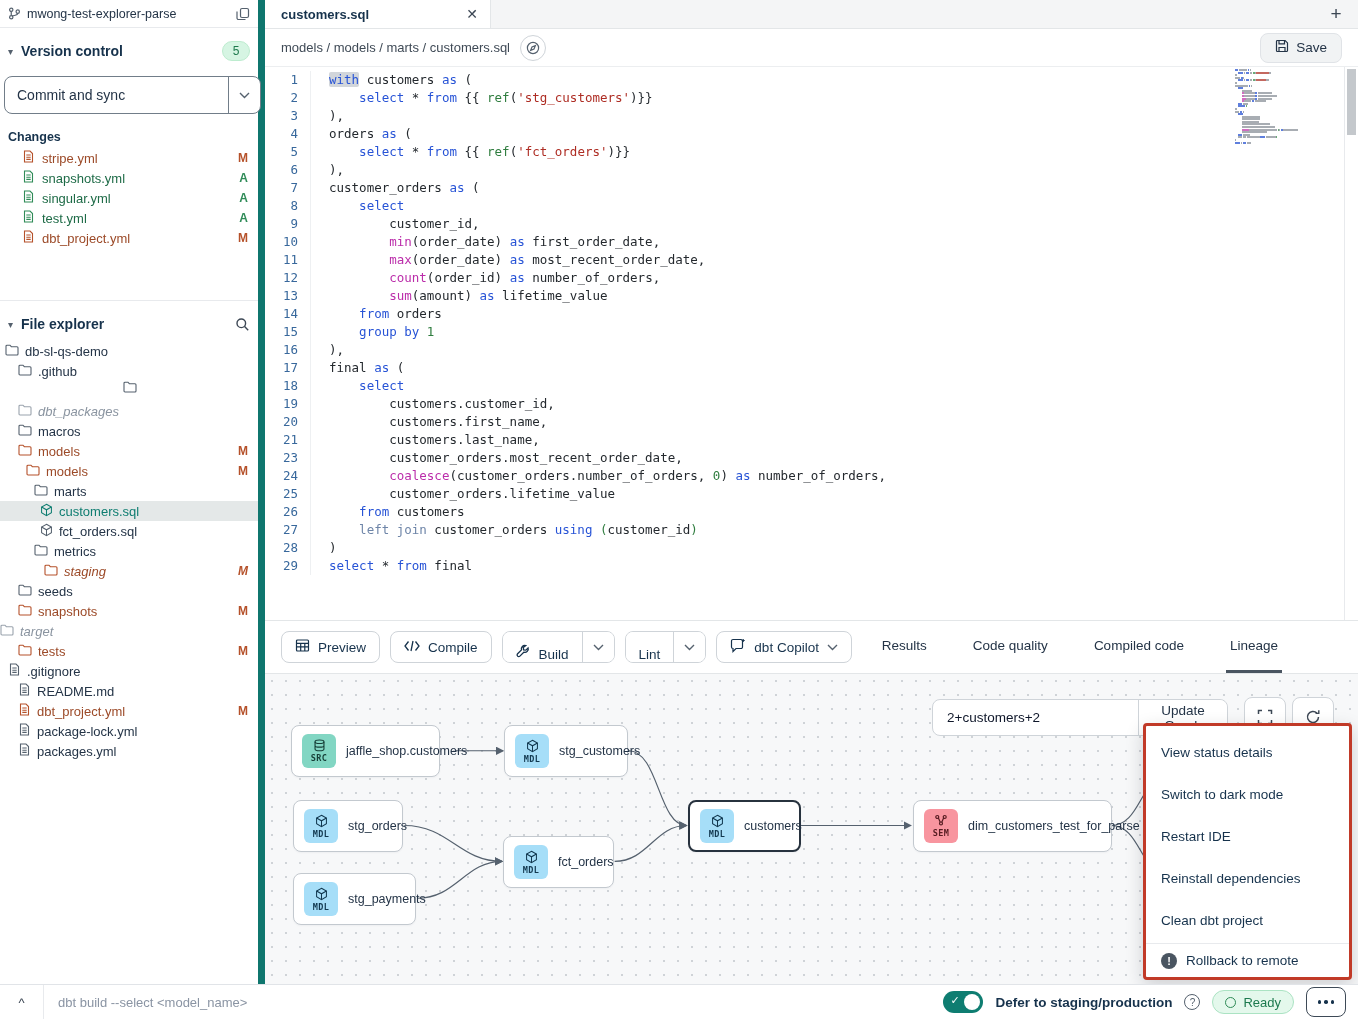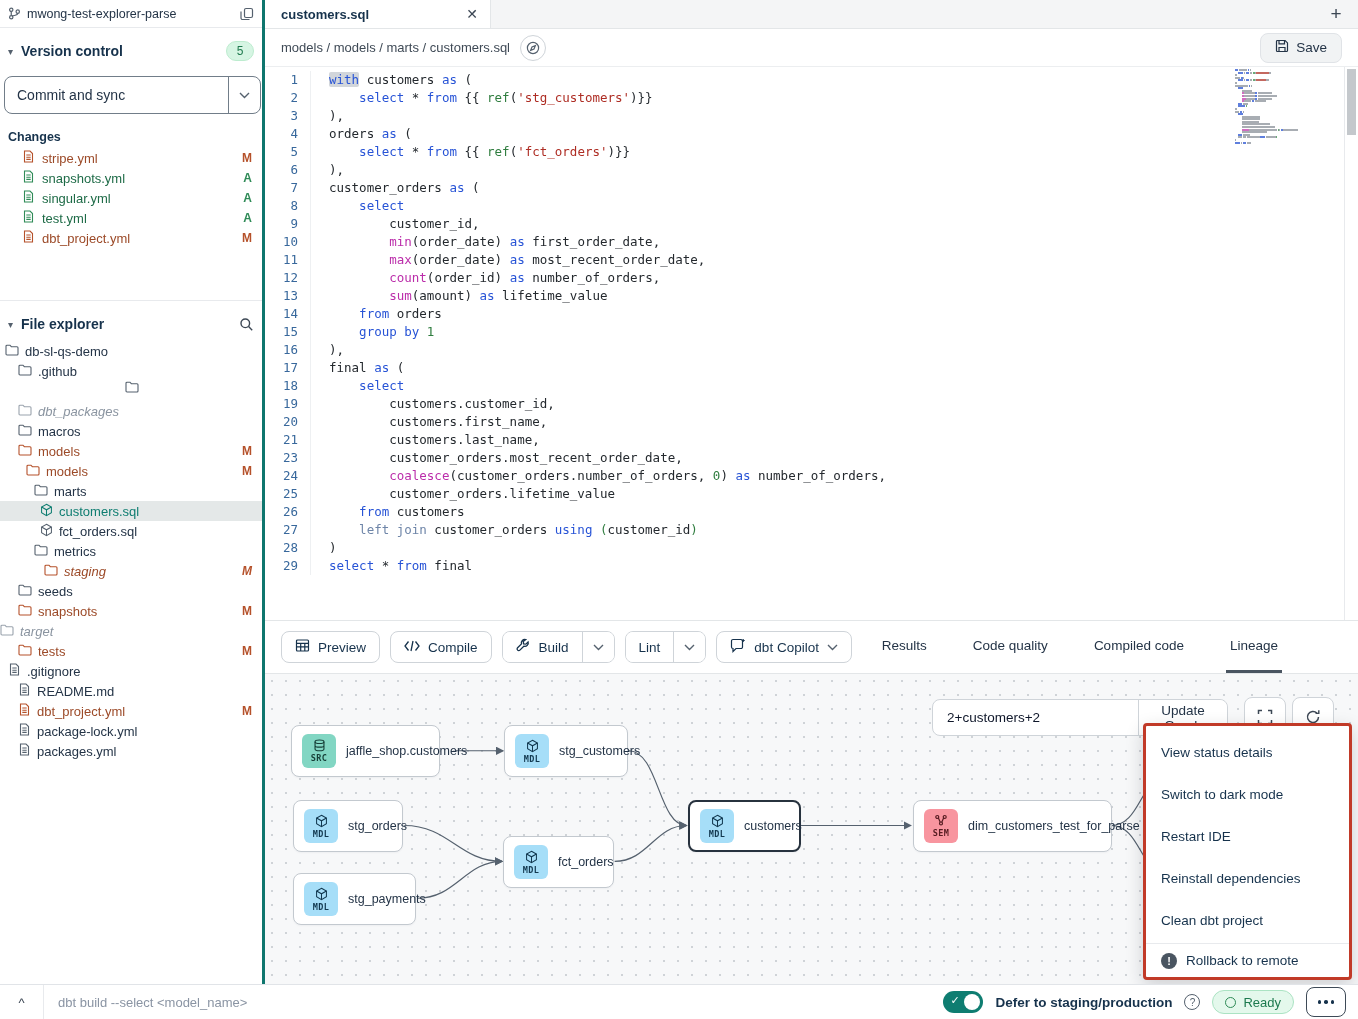--- a/index.html
+++ b/index.html
@@ -1,21 +1,21 @@
 <!DOCTYPE html>
 <html><head>
 <meta charset="utf-8">
 <style>
   * { margin:0; padding:0; box-sizing:border-box; }
   html,body { width:1358px; height:1019px; }
   body { font-family:"Liberation Sans", sans-serif; color:#243447; background:#fff; overflow:hidden; }
   .app { position:relative; width:1358px; height:1019px; background:#fff; }
 
   
-  .sidebar { position:absolute; left:0; top:0; width:265px; height:984px; background:#fff; border-right:3px solid #0f766e; }
+  .sidebar { position:absolute; left:0; top:0; width:265px; height:984px; background:#fff; border-right:7px solid #0f766e; }
   .branch-bar { height:28px; display:flex; align-items:center; padding:0 8px; gap:6px; border-bottom:1px solid #e8eaed; }
   .branch-bar .title { font-size:12.5px; color:#243447; flex:1 1 auto; white-space:nowrap; overflow:hidden; }
   .icon-btn { background:none; border:none; cursor:pointer; display:flex; align-items:center; justify-content:center; color:#55616e; }
   .section-head { display:flex; align-items:center; gap:8px; padding:0 8px; height:34px; margin-top:6px; }
   .section-head .chev { font-size:10px; color:#55616e; }
   .section-head .label { font-weight:bold; font-size:14px; color:#16324c; flex:1; }
   .badge { background:#d6f5e3; color:#1f7a4e; border:1px solid #bdeccf; font-size:12px; min-width:28px; height:20px; border-radius:11px; display:flex; align-items:center; justify-content:center; padding:0 8px; }
   .commit-btn { margin:8px 4px 2px 4px; width:257px; height:38px; border:1px solid #717d89; border-radius:8px; background:#fff; display:flex; align-items:stretch; cursor:pointer; }
   .commit-btn .lbl { flex:1; display:flex; align-items:center; padding-left:12px; font-size:14px; color:#243447; }
   .commit-btn .dd { width:32px; border-left:1px solid #717d89; display:flex; align-items:center; justify-content:center; color:#55616e; }
@@ -56,21 +56,21 @@
   .tok-hl { background:#d2d6db; border-radius:2px;margin-top:9px; }
   .minimap { position:absolute; right:26px; top:2px; width:97px; height:80px; overflow:hidden; }
   .mm-line { display:flex; height:2px; margin-bottom:0.6px; }
   .mm-line span { height:2px; display:inline-block; }
   .vscroll { position:absolute; right:0; top:0; width:14px; height:100%; border-left:1px solid #e8eaed; }
   .vthumb { position:absolute; left:2px; right:2px; top:2px; height:66px; background:#c4c8cc; }
 
   .toolbar-row { height:52px; display:flex; align-items:center; padding:0 16px; gap:10px; background:#fff; }
   .tbtn { height:32px; border:1px solid #cfd4d9; border-radius:8px; background:#fff; display:flex; align-items:center; padding:0 13px; gap:8px; font-size:13.5px; color:#16324c; cursor:pointer; }
   .tbtn-split { display:flex; align-items:stretch; height:32px; border:1px solid #cfd4d9; border-radius:8px; background:#fff; overflow:hidden; }
-  .tbtn-split .seg { display:flex; align-items:center; gap:8px; padding:0 13px; font-size:13.5px; color:#16324c; cursor:pointer; background:#fff; border:none; }
+  .tbtn-split .seg { display:flex; align-items:flex-end; gap:8px; padding:0 13px; font-size:13.5px; color:#16324c; cursor:pointer; background:#fff; border:none; }
   .tbtn-split .dd { border-left:1px solid #cfd4d9; width:32px; display:flex; align-items:center; justify-content:center; cursor:pointer; color:#55616e; background:#fff; border-top:none; border-right:none; border-bottom:none; }
   .panel-tabs { margin-left:auto; display:flex; align-self:stretch; align-items:stretch; gap:38px; margin-right:60px; }
   .ptab { display:flex; align-items:center; font-size:13.5px; color:#243447; cursor:pointer; border-bottom:3px solid transparent; padding:0 4px; }
   .ptab.active { border-bottom-color:#4a5561; }
 
   
   .lineage { position:relative; height:311px; background:#f7f8f9; border-top:1px solid #e3e6e8;
              background-image:radial-gradient(#cfd3d7 1px, transparent 1.2px); background-size:14px 14px; overflow:hidden; }
   .edges { position:absolute; left:0; top:0; width:100%; height:100%; }
   .lnode { position:absolute; background:#fff; border:1px solid #c3c9cf; border-radius:8px; display:flex; align-items:center; padding:0 12px 0 10px; gap:10px; cursor:pointer; box-shadow:0 1px 2px rgba(20,30,40,.04); }

